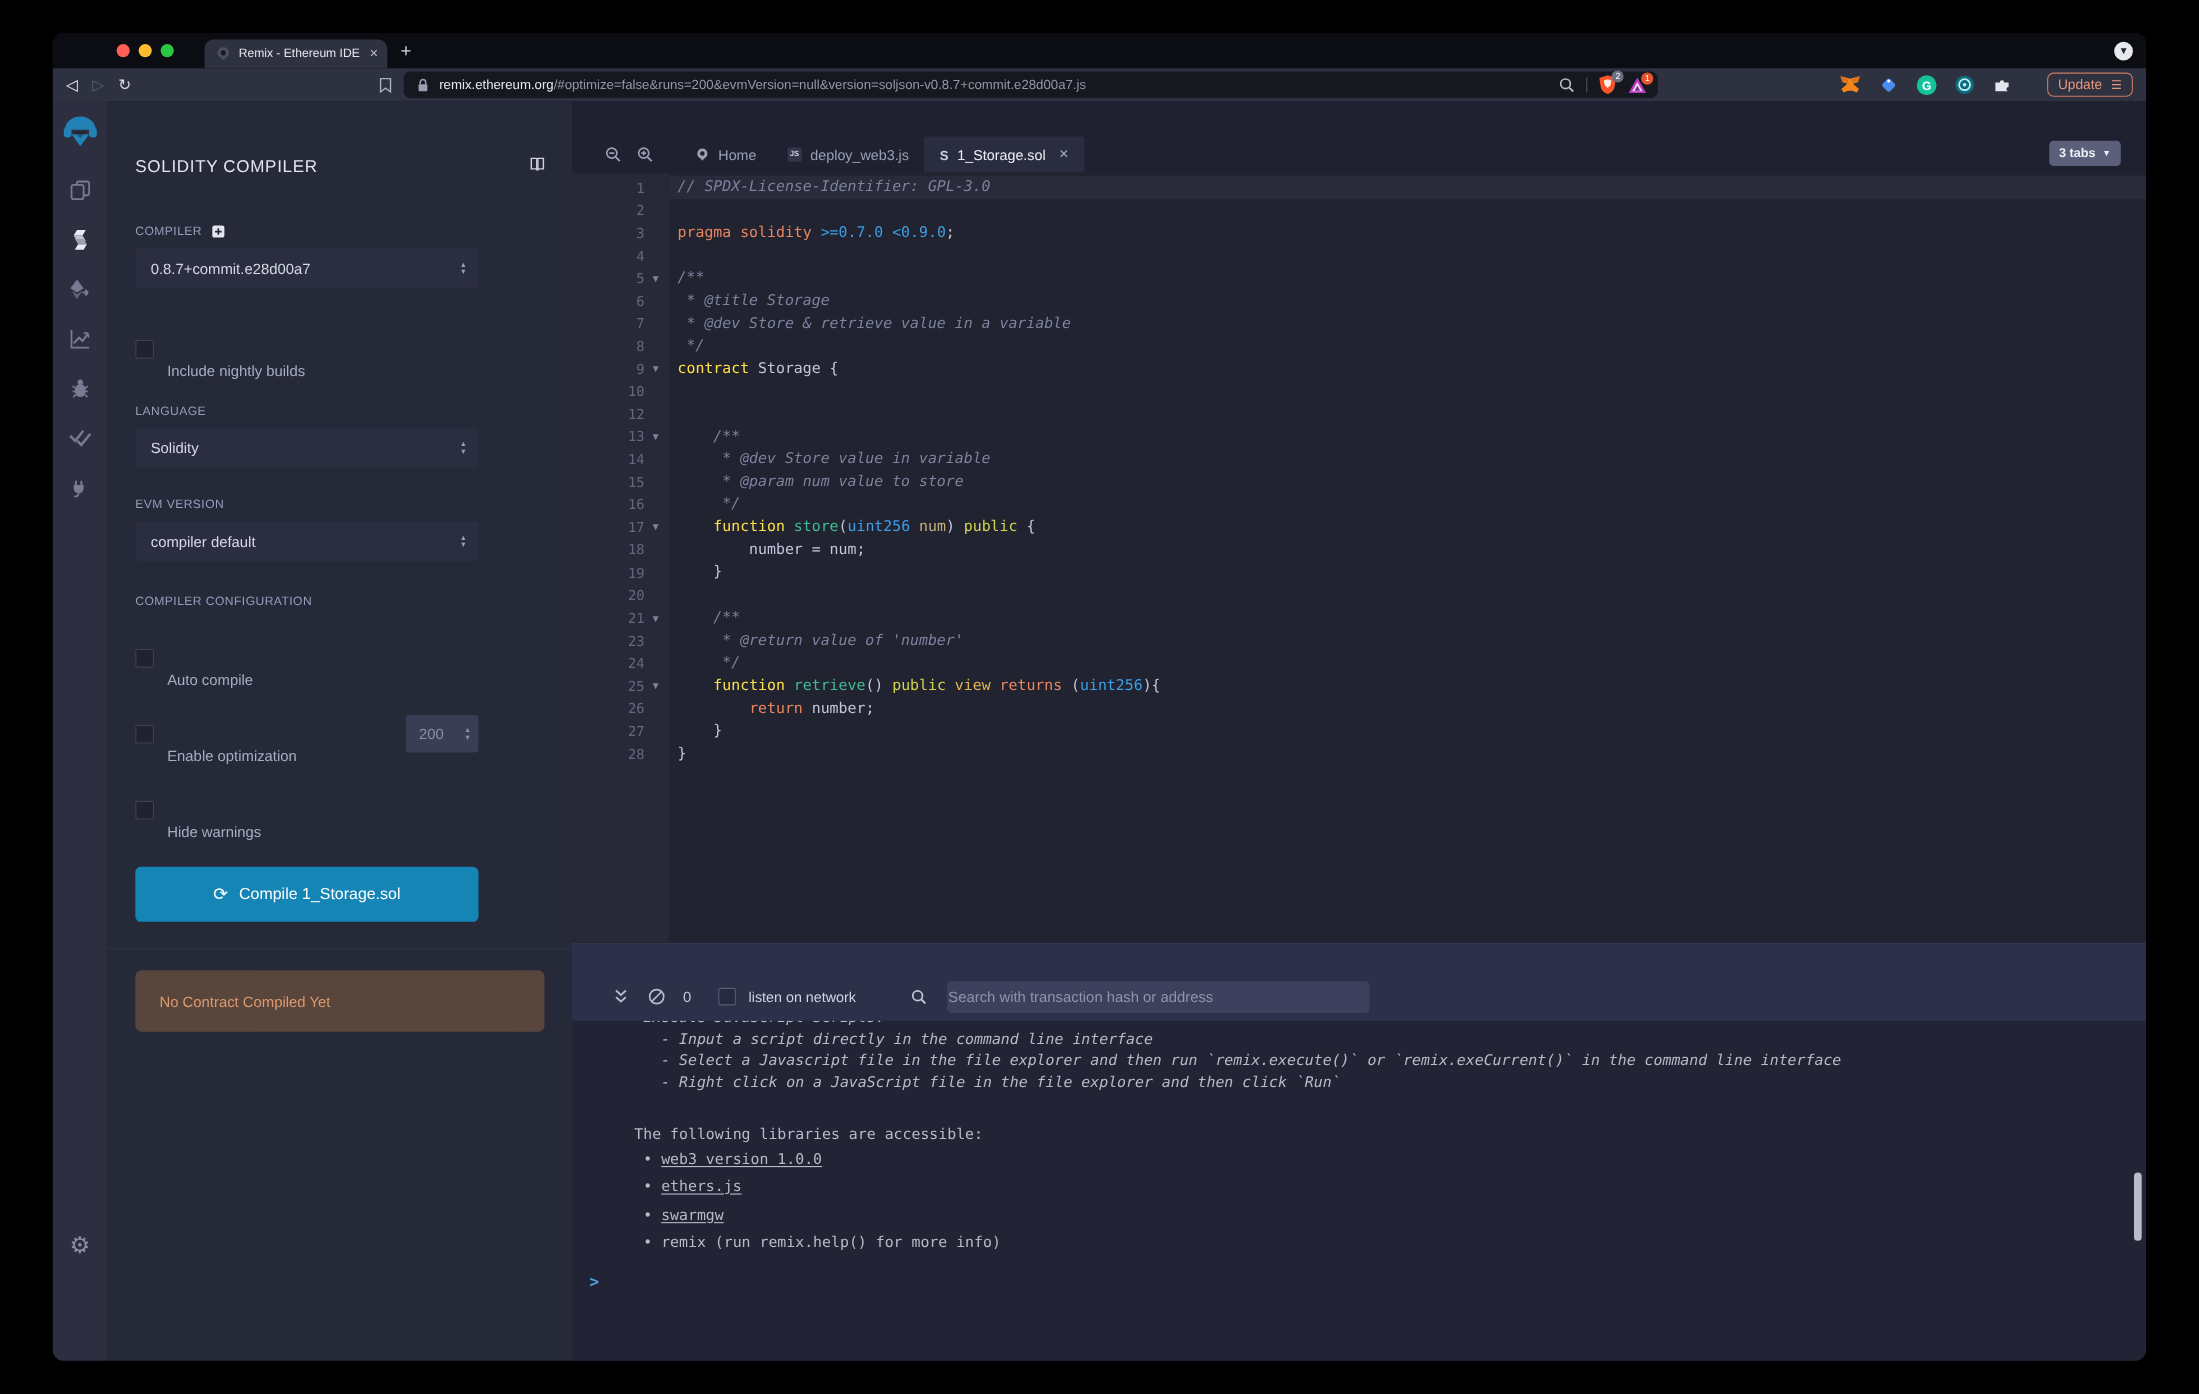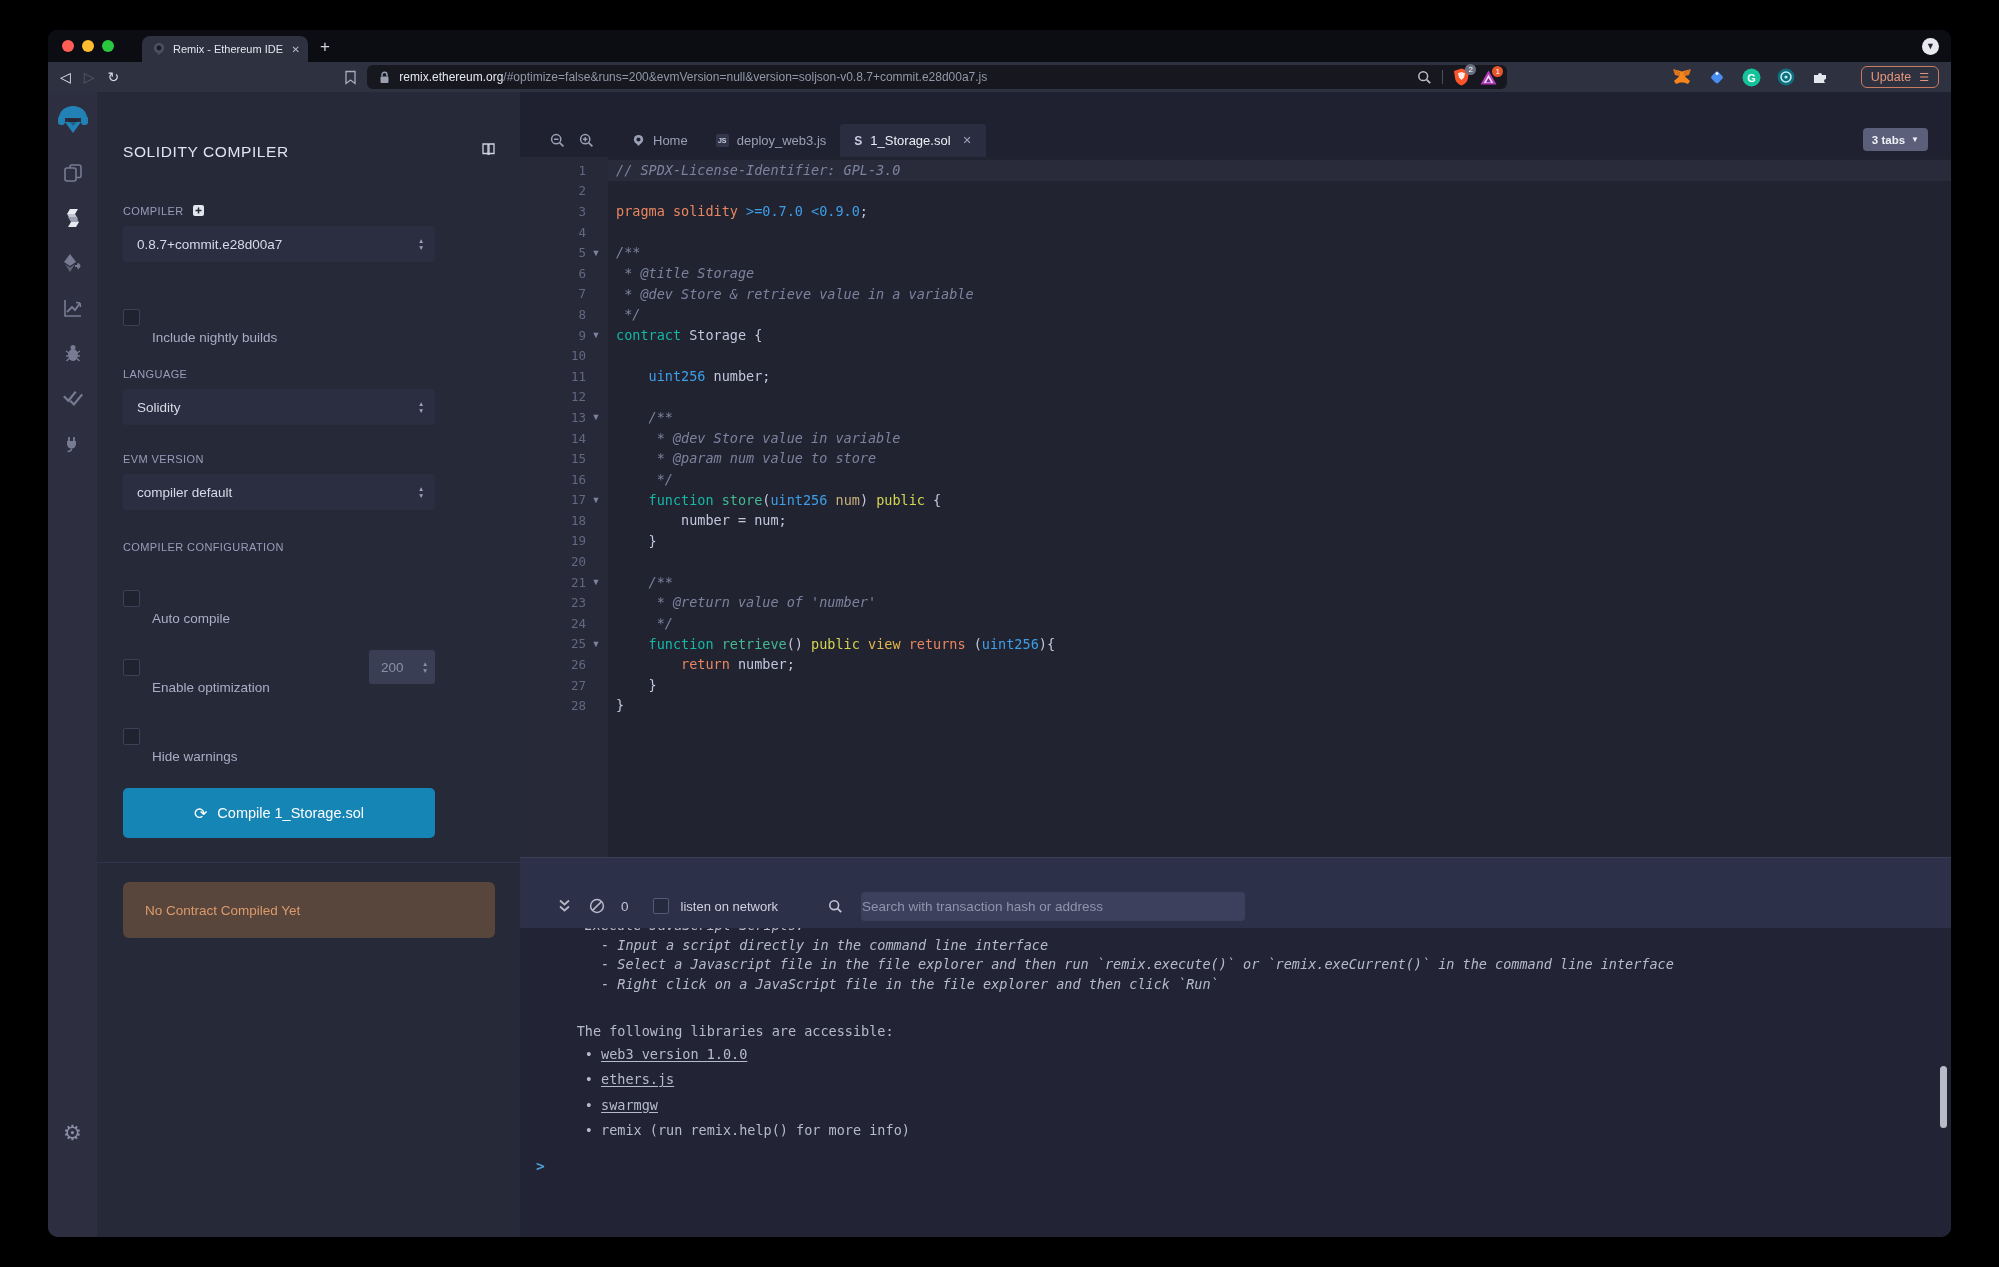--- a/index.html
+++ b/index.html
@@ -2,21 +2,21 @@
 <html><head>
 <meta charset="utf-8">
 <style>
   * { margin:0; padding:0; box-sizing:border-box; }
   html,body { width:1999px; height:1267px; background:#000; overflow:hidden;
     font-family:"Liberation Sans", sans-serif; }
   .window { position:absolute; left:48px; top:30px; width:1903px; height:1207px;
     border-radius:10px; overflow:hidden; background:#212330; }
 
   
-  .tabbar { height:32px; background:#0c0d12; display:flex; align-items:center; position:relative; }
+  .tabbar { height:32px; background:#0c0d12; display:flex; align-items:center; position:relative;padding-left:44px; }
   .traffic { display:flex; gap:8px; padding:0 14px 0 14px; }
   .tl { width:12px; height:12px; border-radius:50%; }
   .tl.r { background:#ff5e57; } .tl.y { background:#febc2e; } .tl.g { background:#2ac840; }
   .btab { margin-left:14px; margin-top:6px; height:26px; width:166px; background:#2e3140;
     border-radius:8px 8px 0 0; display:flex; align-items:center; padding:0 8px 0 10px; gap:7px; }
   .btab .fav { width:14px; height:14px; flex:none; }
   .btab .title { font-size:11px; color:#e4e6ee; white-space:nowrap; overflow:hidden; flex:1; }
   .btab .x { color:#b9bcc8; font-size:10px; cursor:default; }
   .newtab { color:#cfd2dc; font-size:17px; margin-left:12px; line-height:1; }
   .tabsearch { margin-left:auto; margin-right:12px; width:17px; height:17px; border-radius:50%;
@@ -114,21 +114,21 @@
   .gut { width:88px; flex:none; display:flex; align-items:center; z-index:1; }
   .gut .num { width:66px; text-align:right; font-family:"DejaVu Sans Mono",monospace;
     font-size:12.5px; color:#636881; }
   .gut .fold { width:20px; text-align:center; font-size:9px; color:#7d829e; }
   .code-text { flex:1; font-family:"DejaVu Sans Mono",monospace; font-size:13.5px;
     line-height:20.6px; white-space:pre; padding-left:8px; }
   .code-row.hl .code-text { background:#292b3b; }
   .tk-cm { color:#7d829e; font-style:italic; }
   .tk-or { color:#e8875f; }
   .tk-bl { color:#3d9fe8; }
-  .tk-cy { color:#14b8a6; }
+  .tk-cy { color:#fde047; }
   .tk-gr { color:#42bb92; }
   .tk-tn { color:#c8b07c; }
   .tk-yl { color:#d3d54e; }
   .tk-gd { color:#e3b54c; }
   .tk-pl { color:#c3c7dd; }
 
   
   .terminal { flex:1; display:flex; flex-direction:column; border-top:1px solid #3a3e58;
     background:#222436; min-height:0; }
   .thead { height:70px; flex:none; background:#2c3048; display:flex; align-items:flex-end; }
@@ -525,27 +525,20 @@
                 <span class="fold">▼</span>
               </div>
               <div class="code-text"><span class="tk-cy">contract</span><span class="tk-pl"> Storage {</span></div>
             </div>
             <div class="code-row">
               <div class="gut">
                 <span class="num">10</span>
                 <span class="fold"></span>
               </div>
               <div class="code-text">&nbsp;</div>
-            </div>
-            <div class="code-row">
-              <div class="gut">
-                <span class="num">11</span>
-                <span class="fold"></span>
-              </div>
-              <div class="code-text"><span class="tk-pl">    </span><span class="tk-bl">uint256</span><span class="tk-pl"> number;</span></div>
             </div>
             <div class="code-row">
               <div class="gut">
                 <span class="num">12</span>
                 <span class="fold"></span>
               </div>
               <div class="code-text">&nbsp;</div>
             </div>
             <div class="code-row">
               <div class="gut">

